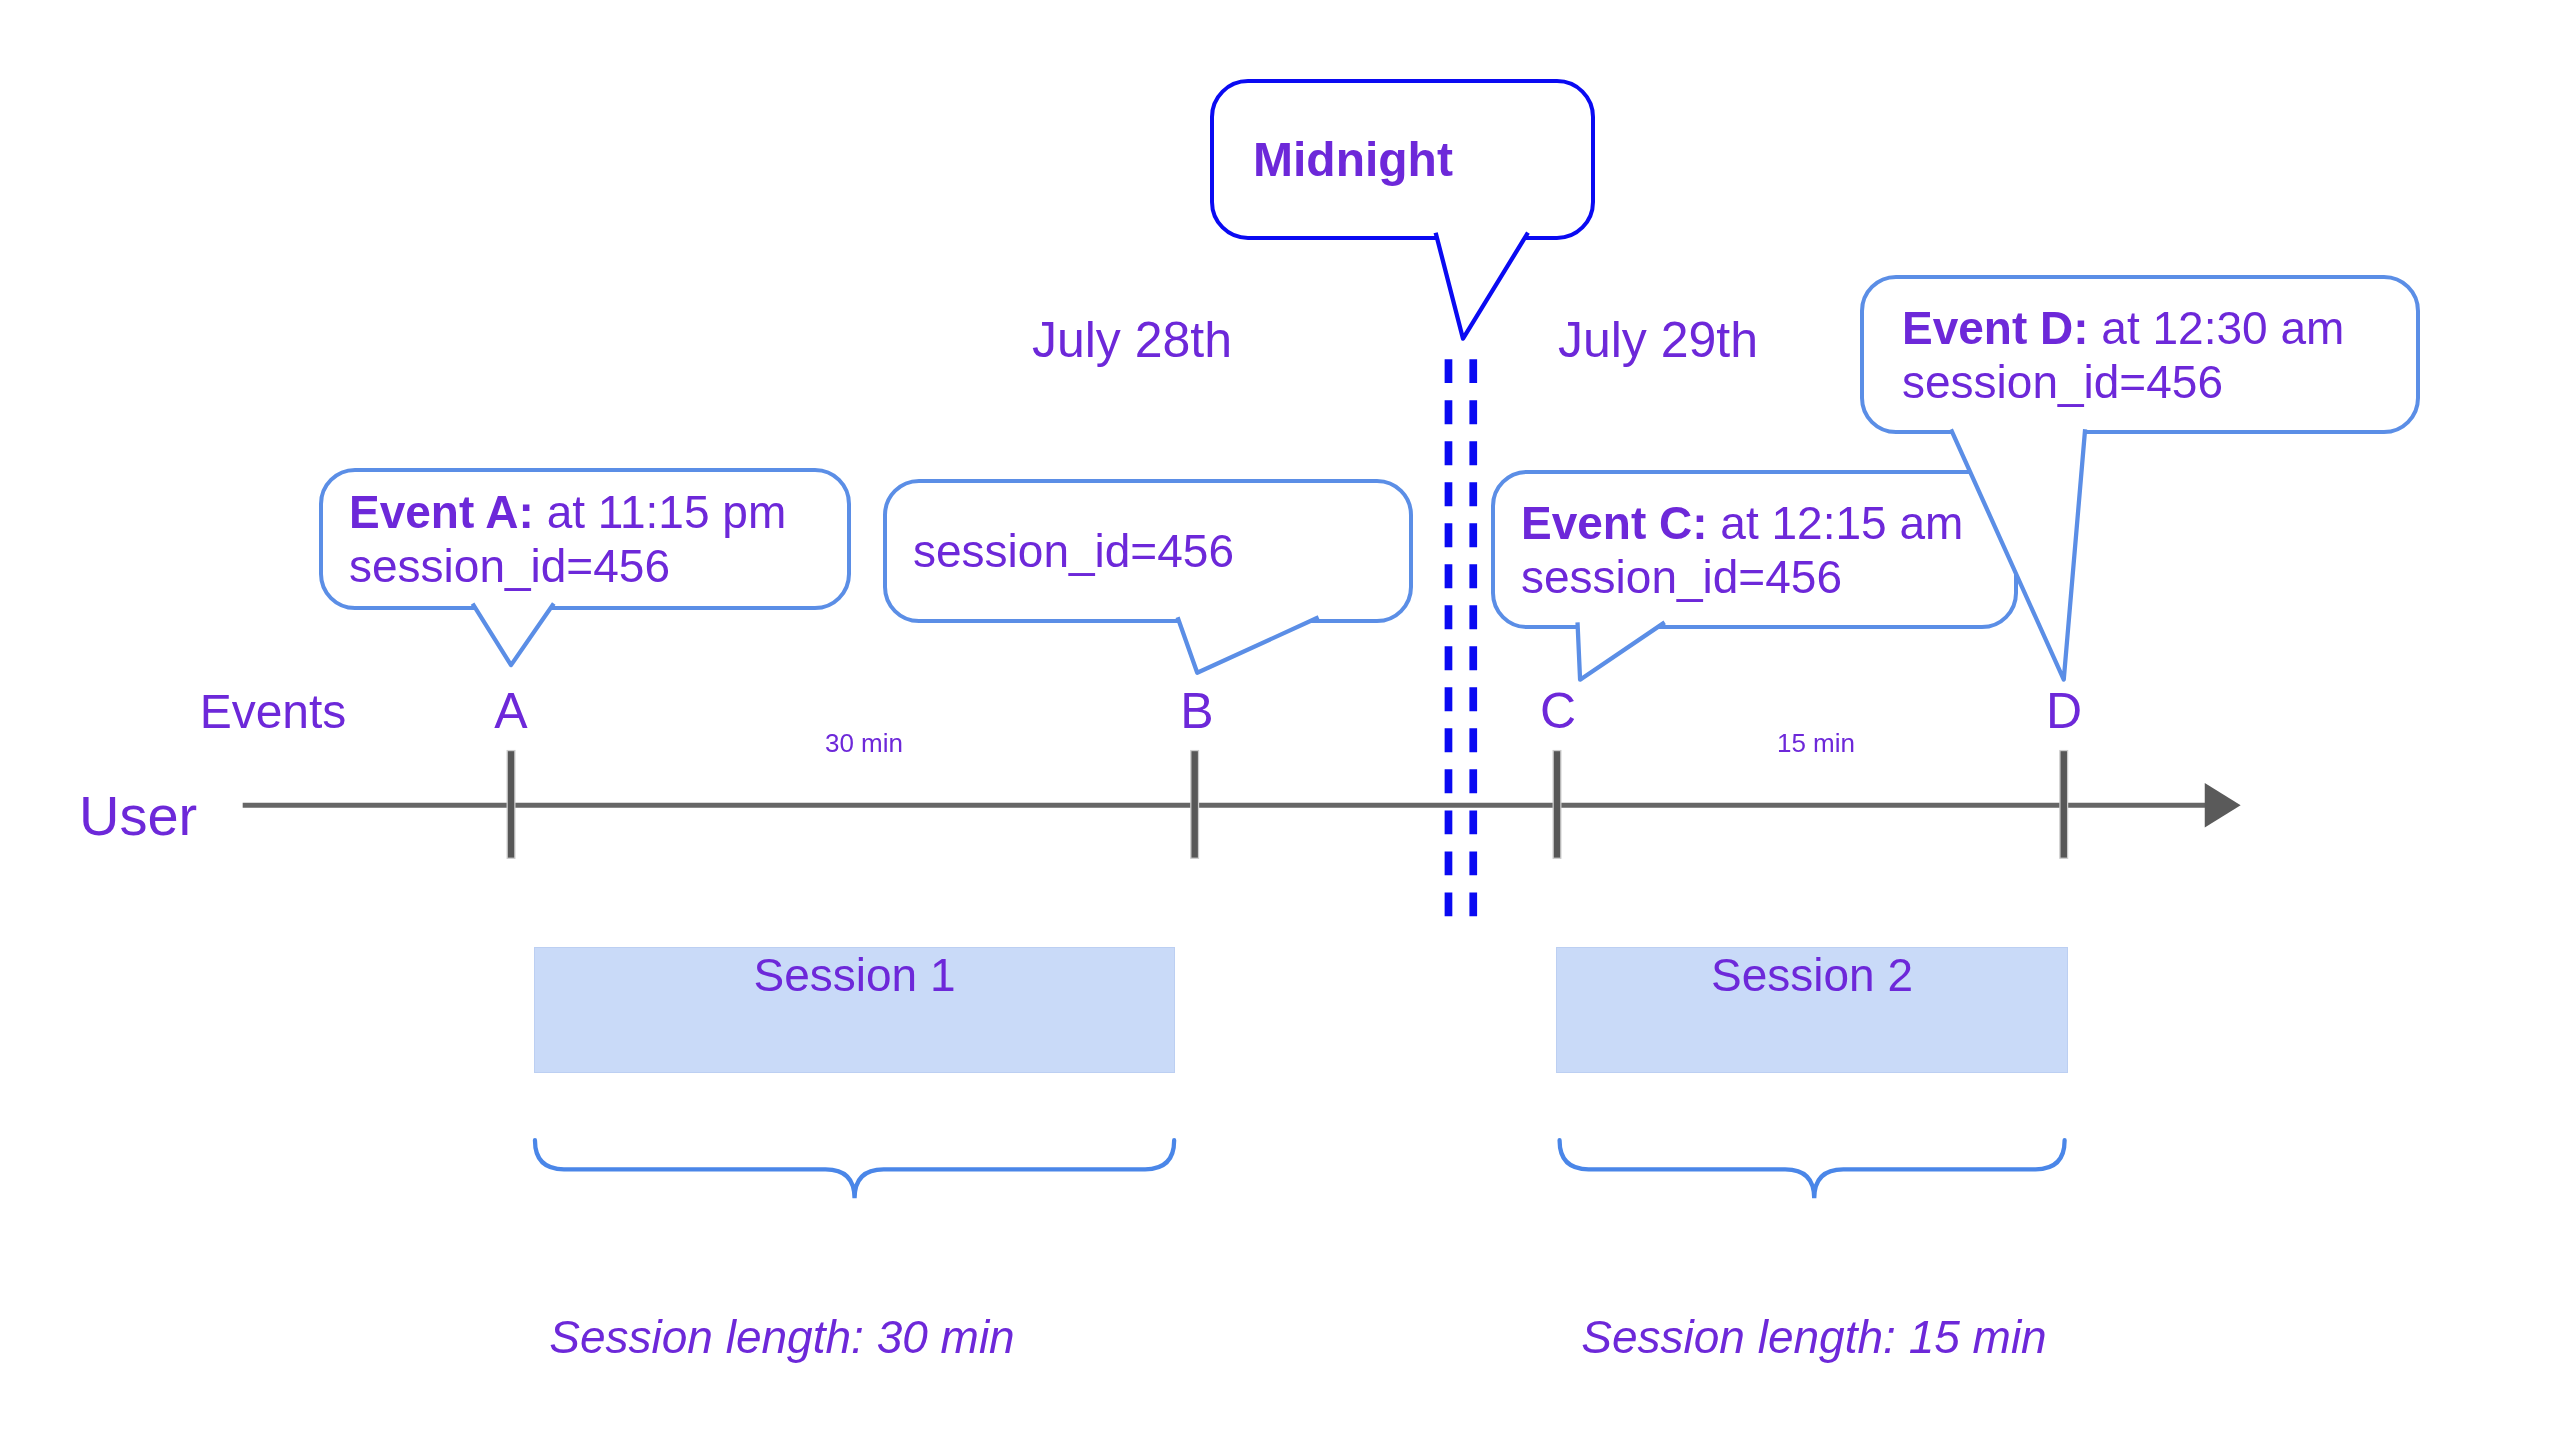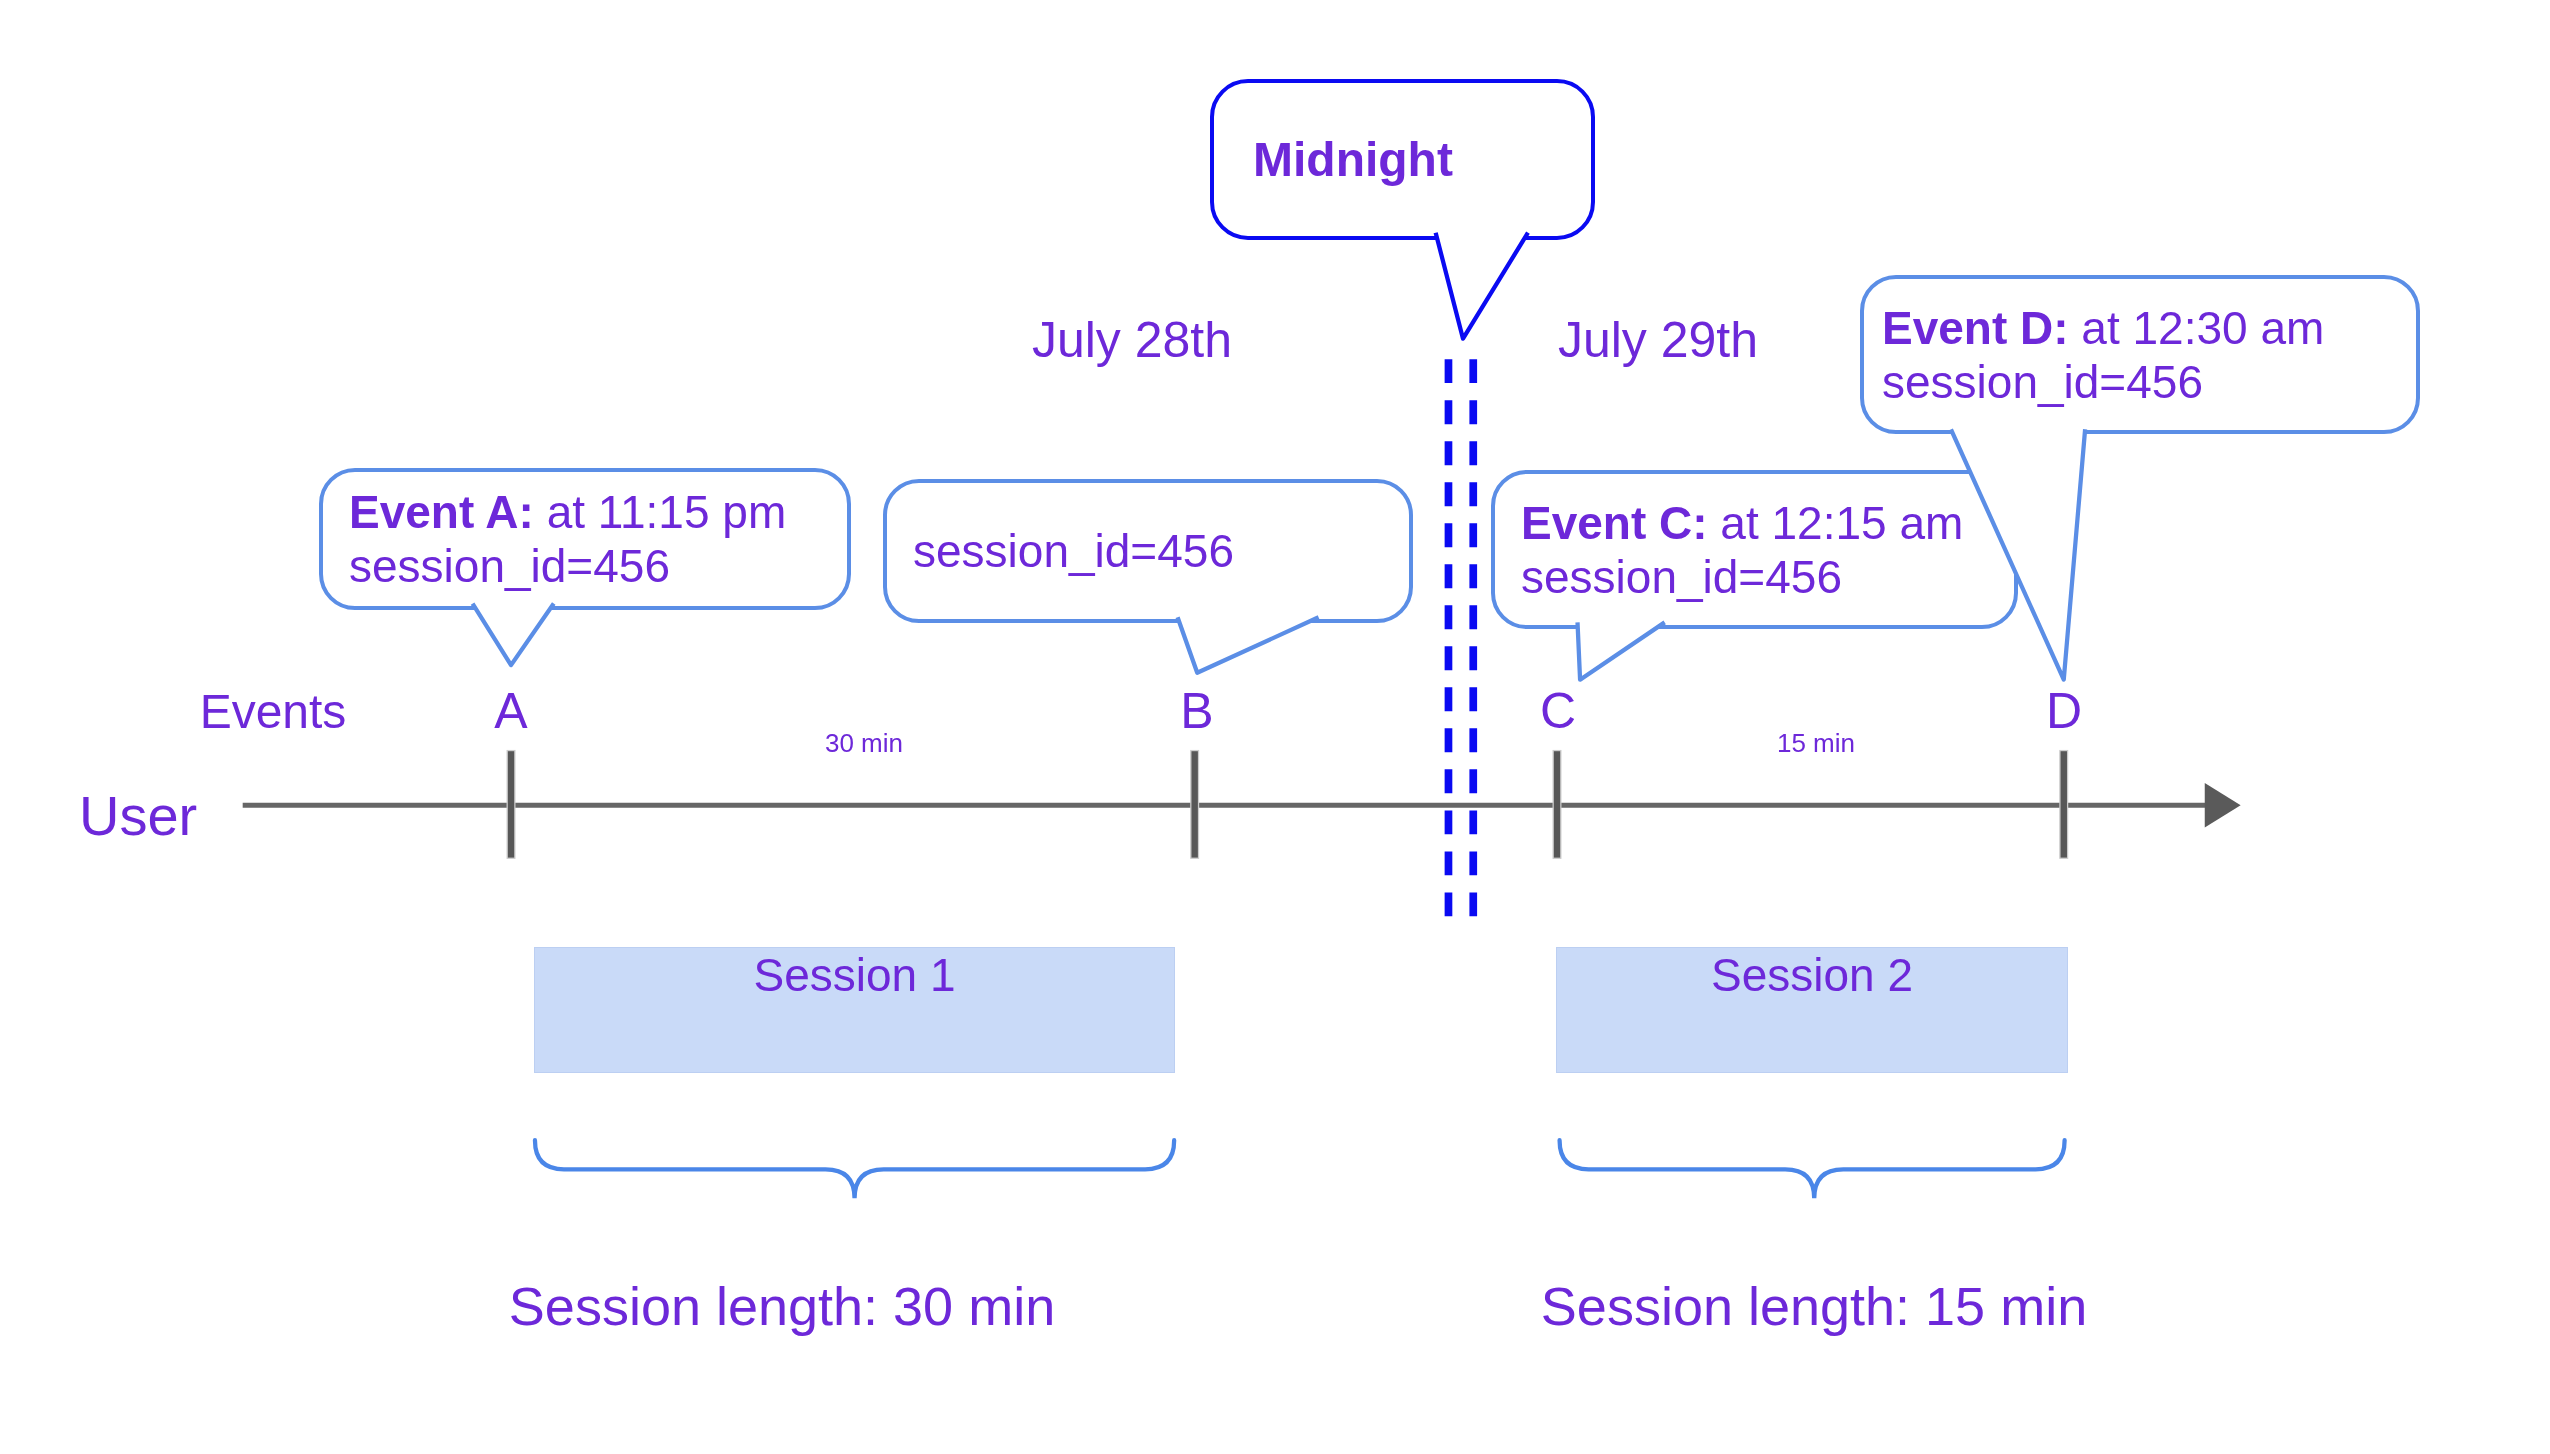--- a/index.html
+++ b/index.html
@@ -57,21 +57,21 @@
     display:flex;
     align-items:flex-start;
     justify-content:center;
     font-size:46px;
     z-index:1;
   }
 
   .date-label{font-size:50px;top:311px;}
   .tick-letter{font-size:50px;top:682px;}
   .interval-label{font-size:26px;top:728px;}
-  .session-length{font-size:54px;top:1275px;}
+  .session-length{font-size:46px;top:1310px;font-style:italic;}
 </style>
 </head>
 <body>
 
 <div id="canvas">
 
   <svg class="layer z0" viewBox="0 0 2984 1702" xmlns="http://www.w3.org/2000/svg">
 
     <line x1="284" y1="942" x2="2588" y2="942" stroke="#666666" stroke-width="6"></line>
     <polygon points="2580,916 2580,968 2622,942" fill="#5a5a5a"></polygon>
@@ -96,21 +96,21 @@
     <div><b>Event A:</b><span> at 11:15 pm</span></div>
     <div>session_id=456</div>
   </div>
   <div class="callout" style="left:883px;top:479px;width:530px;height:144px;">
     <div>session_id=456</div>
   </div>
   <div class="callout" style="left:1491px;top:470px;width:527px;height:159px;">
     <div><b>Event C:</b><span> at 12:15 am</span></div>
     <div>session_id=456</div>
   </div>
-  <div class="callout" style="left:1860px;top:275px;width:560px;height:159px;padding-left:18px;">
+  <div class="callout" style="left:1860px;top:275px;width:560px;height:159px;padding-left:38px;">
     <div><b>Event D:</b><span> at 12:30 am</span></div>
     <div>session_id=456</div>
   </div>
 
   <div class="session-box" style="left:534px;top:947px;width:641px;height:126px;">
     <span>Session 1</span>
   </div>
   <div class="session-box" style="left:1556px;top:947px;width:512px;height:126px;">
     <span>Session 2</span>
   </div>

